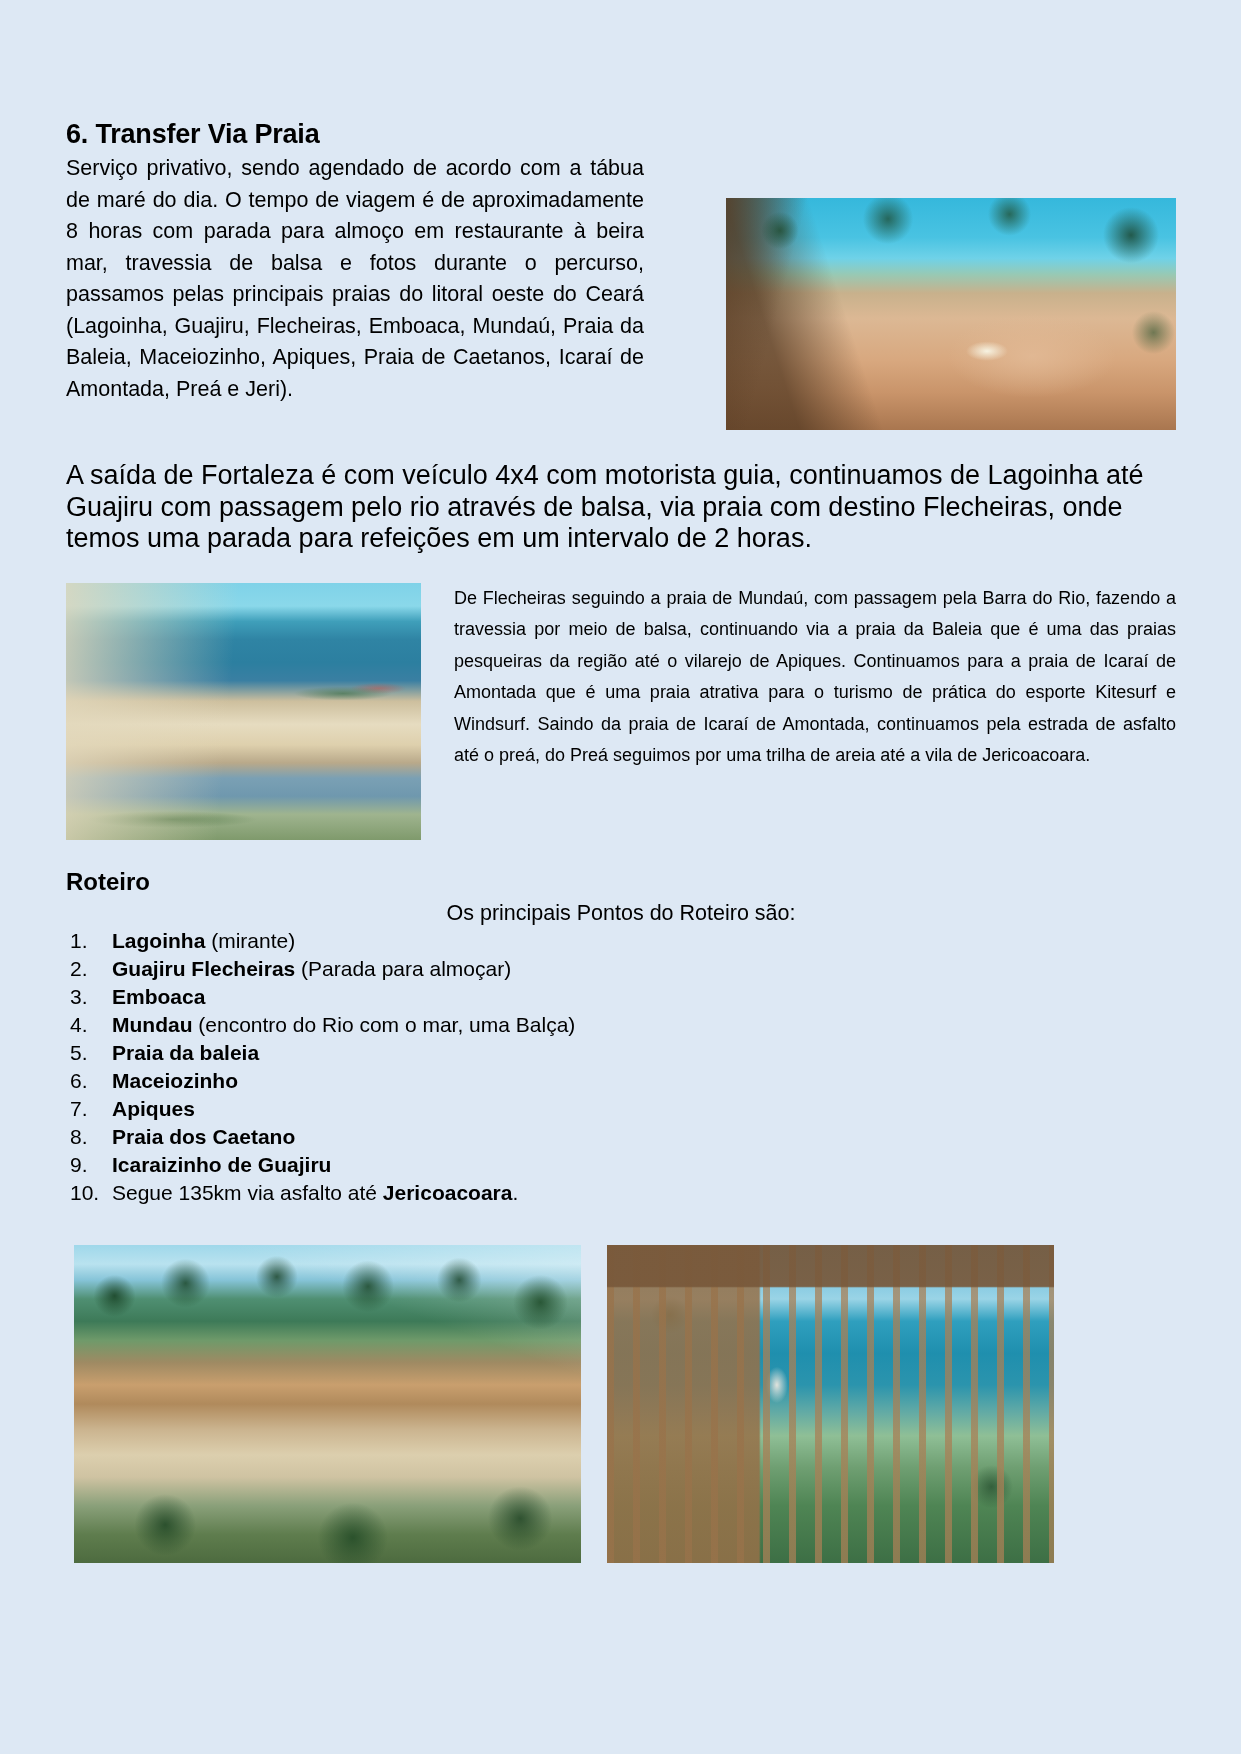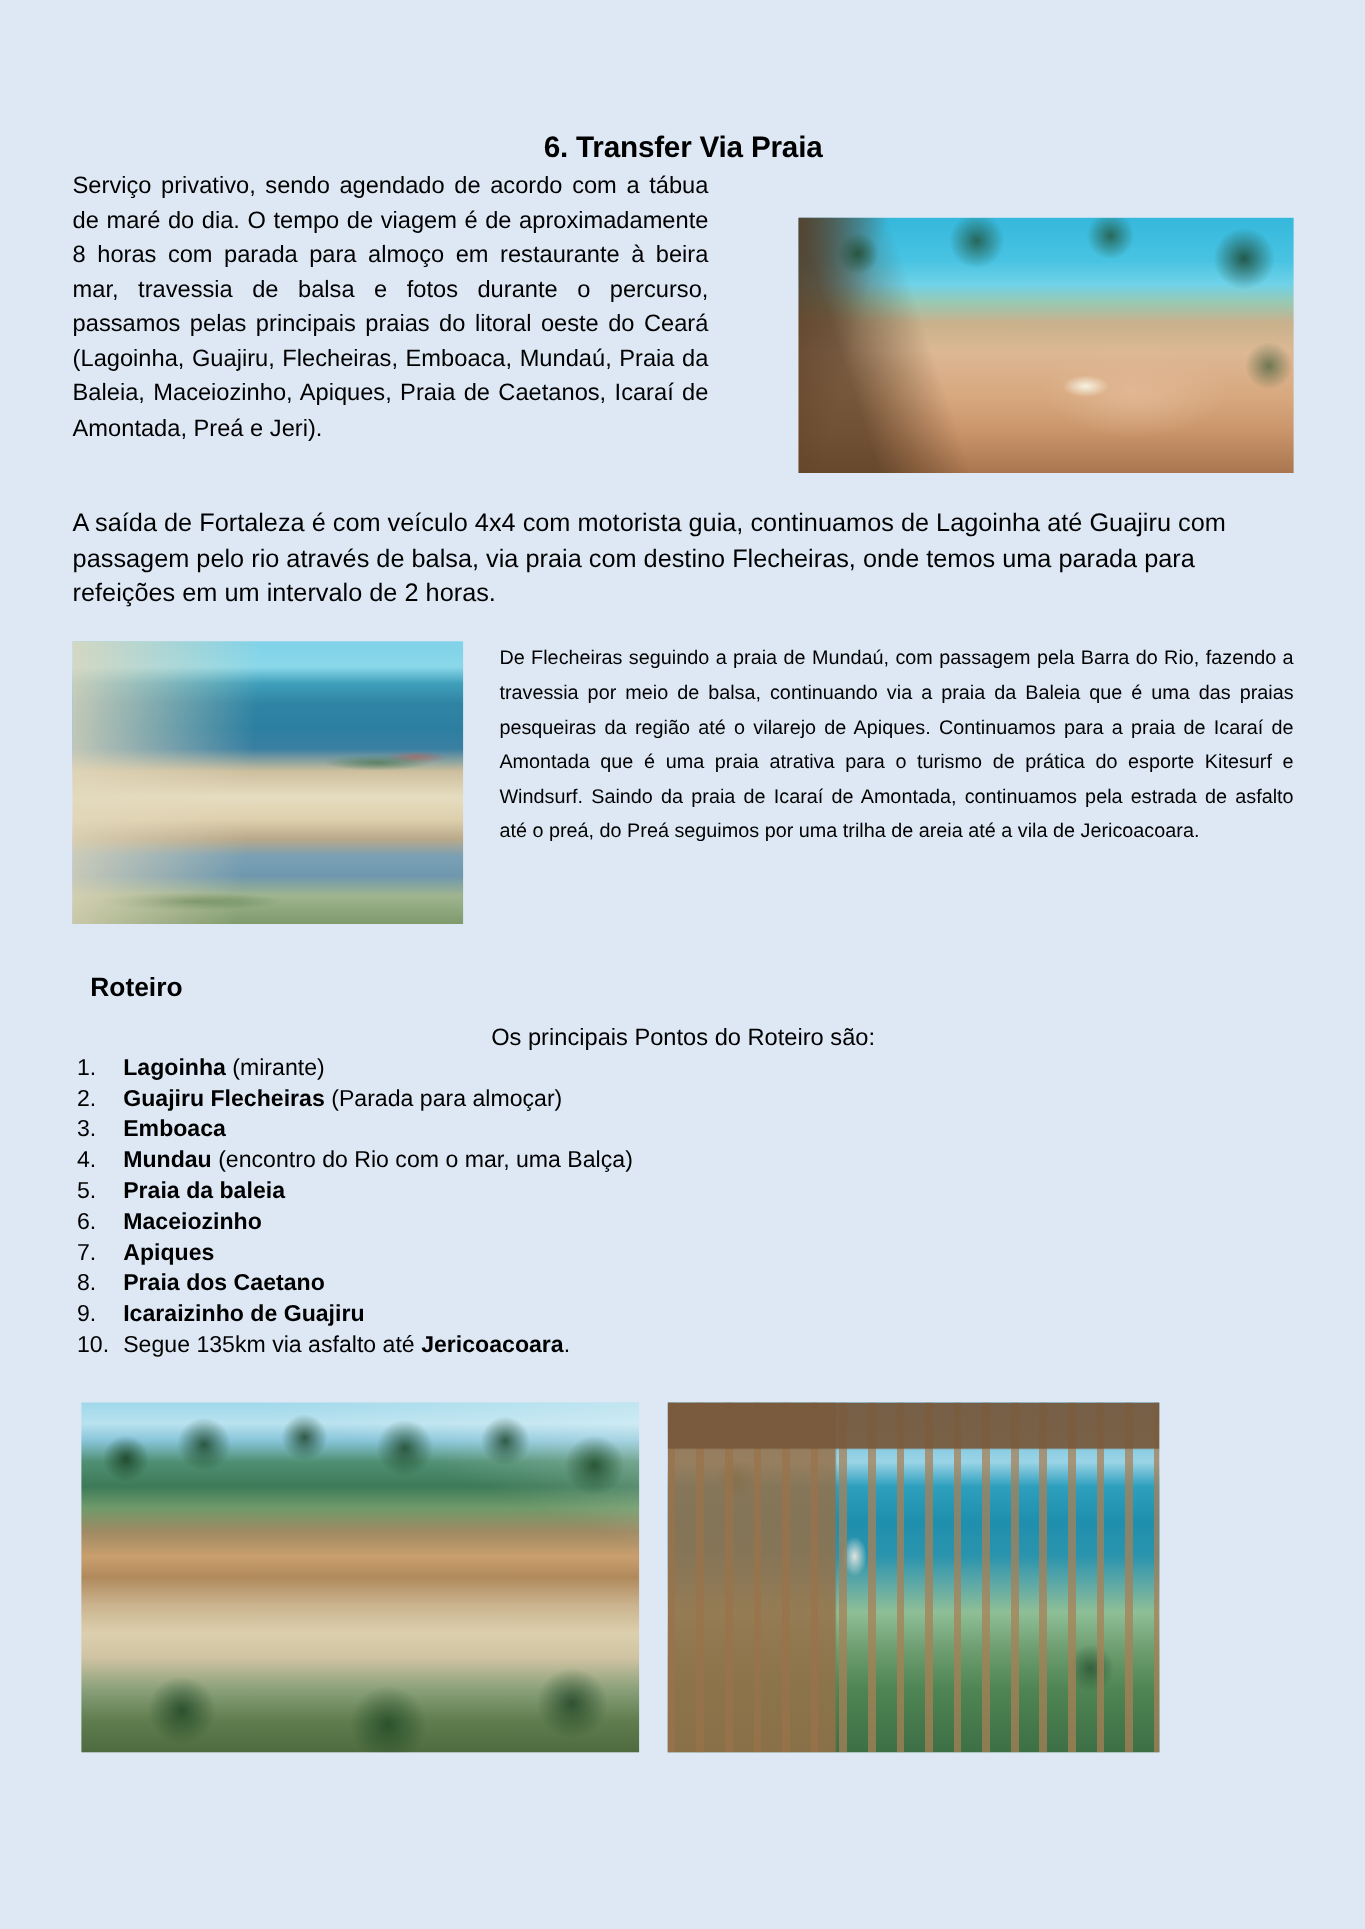--- a/index.html
+++ b/index.html
@@ -31,21 +31,20 @@
     width: 1110px;
   }
 
   h1.section-title {
     font-size: 27px;
     font-weight: bold;
     letter-spacing: -0.2px;
     margin: 0;
     padding: 118px 0 0 0;
     line-height: 1.2;
-    text-align: center;
   }
 
   
   .intro-block {
     margin-top: 3px;
     position: relative;
     min-height: 240px;
   }
 
   .intro-text {
@@ -70,21 +69,21 @@
     right: 0;
     top: 45px;
     width: 450px;
     height: 232px;
   }
 
   
   .wide-para {
     margin: 0;
     padding-top: 55px;
-    font-size: 23px;
+    font-size: 27px;
     line-height: 31.5px;
     width: 1110px;
     text-align: left;
   }
 
   
   .second-block {
     position: relative;
     margin-top: 28px;
     min-height: 272px;
@@ -104,21 +103,21 @@
     font-size: 18px;
     line-height: 31.5px;
     text-align: justify;
     text-justify: inter-word;
   }
 
   
   h2.roteiro-title {
     font-size: 24px;
     font-weight: bold;
-    margin: 16px;
+    margin: 0;
     padding: 12px 0 0 0;
     line-height: 1.25;
   }
 
   p.roteiro-intro {
     font-size: 21.5px;
     line-height: 28px;
     margin: 2px 0 0 0;
     text-align: center;
   }

